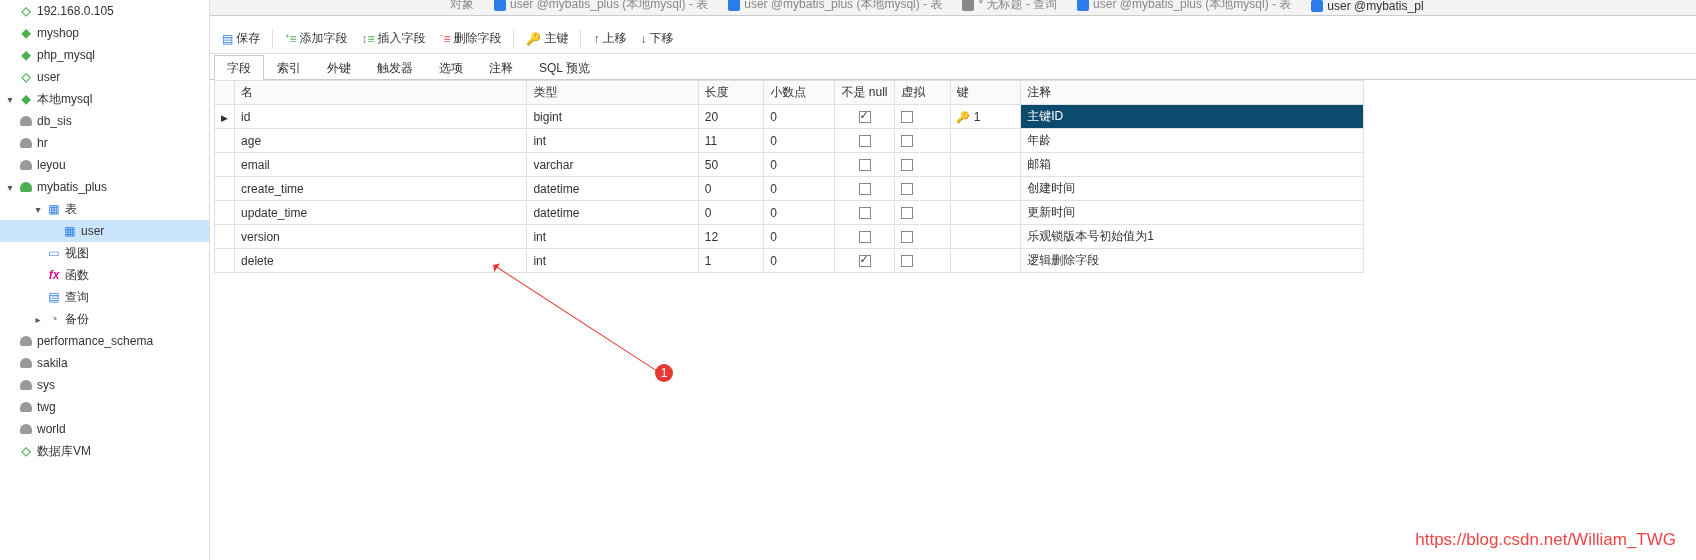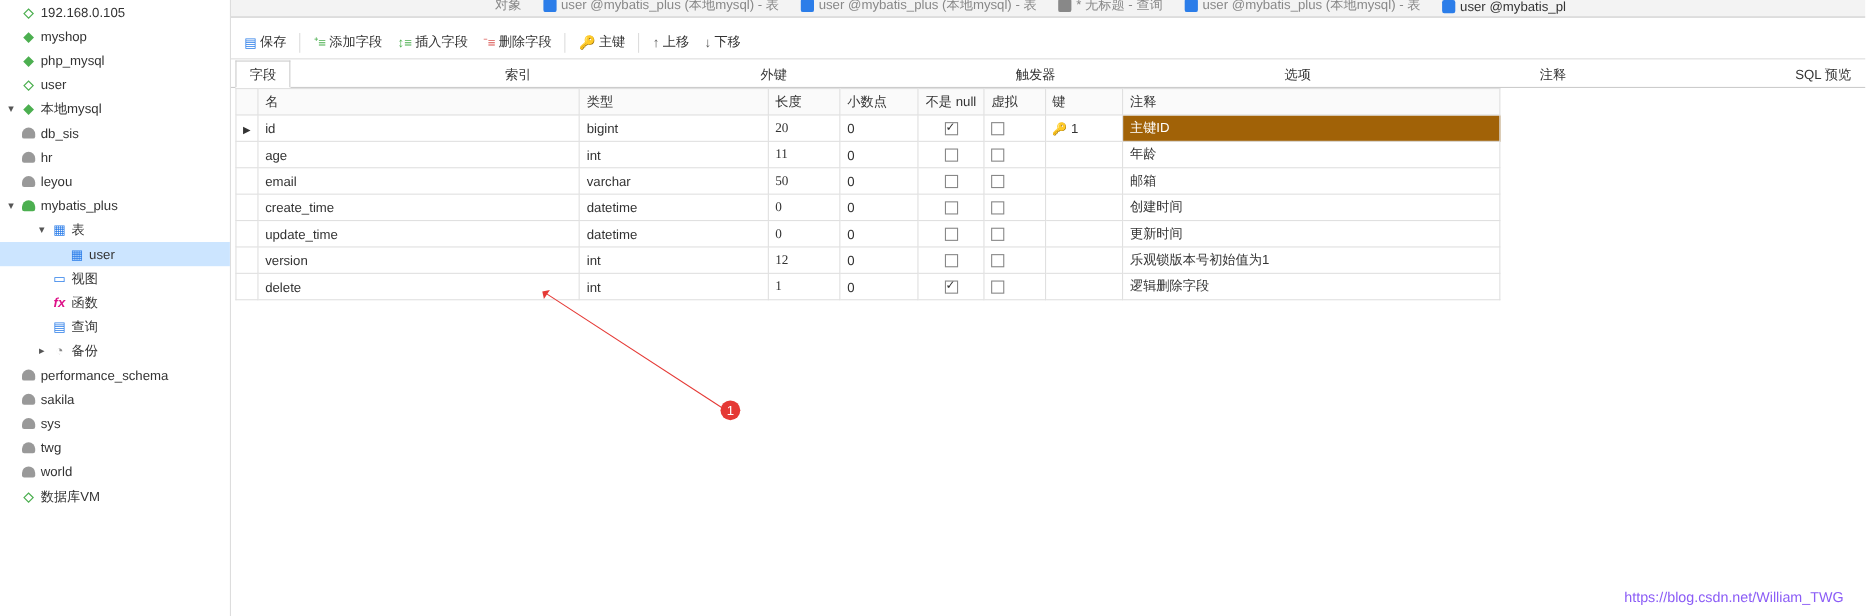--- a/index.html
+++ b/index.html
@@ -34,50 +34,50 @@
 .toolbar { display: flex; align-items: center; height: 30px; border-bottom: 1px solid #ddd; padding: 0 6px; gap: 2px; }
 .tbtn { display: flex; align-items: center; padding: 2px 6px; cursor: pointer; border-radius: 2px; gap: 3px; }
 .tsep { width: 1px; height: 18px; background: #ddd; margin: 0 4px; }
 .icon-save { color: #2b7de9; }
 .icon-add { color: #4caf50; }
 .icon-insert { color: #4caf50; }
 .icon-del { color: #d9534f; }
 .icon-key { color: #e6b800; }
 .icon-up, .icon-down { color: #555; }
 
-.subtabs { display: flex; border-bottom: 1px solid #ccc; height: 26px; padding-left: 4px; justify-content: space-between; }
+.subtabs { display: flex; border-bottom: 1px solid #ccc; height: 26px; padding-left: 4px; }
 .subtab { padding: 4px 12px; cursor: pointer; border: 1px solid transparent; border-bottom: none; position: relative; top: 1px; }
 .subtab.active { background: #fff; border-color: #ccc; border-bottom: 1px solid #fff; }
 
 
 .grid { flex: 1; overflow: auto; position: relative; }
 table.cols { border-collapse: collapse; width: 1150px; margin-left: 4px; }
 table.cols th, table.cols td { border: 1px solid #e0e0e0; padding: 3px 6px; text-align: left; height: 22px; font-weight: normal; }
 table.cols th { background: #fafafa; color: #333; }
 .col-name { width: 290px; }
 .col-type { width: 170px; }
-.col-len { width: 65px; font-family: Liberation Serif, serif; }
+.col-len { width: 65px; }
 .col-dec { width: 70px; }
 .col-null { width: 60px; text-align: center !important; }
 .col-virtual { width: 55px; text-align: left; }
 .col-key { width: 70px; }
 .col-comment { width: 340px; }
 .chk { width: 12px; height: 12px; border: 1px solid #888; display: inline-block; vertical-align: middle; position: relative; }
 .chk.checked::after { content: "✓"; position: absolute; top: -3px; left: 0; font-size: 11px; color: #333; }
 .row-indicator { width: 8px; text-align: center; }
 .key-icon { color: #e6b800; font-size: 11px; }
-td.sel-comment { background: #a16207; color: #fff; }
+td.sel-comment { background: #0c4a6e; color: #fff; }
 .row-arrow { color: #333; font-size: 9px; }
 
 
 .anno-dot { position: absolute; width: 18px; height: 18px; border-radius: 50%; background: #e53935; color: #fff; font-size: 10px; display: flex; align-items: center; justify-content: center; }
 .anno-line { position: absolute; border-top: 1px solid #e53935; transform-origin: left center; }
 .anno-arrow { position: absolute; width: 0; height: 0; border: 5px solid transparent; border-right-color: #e53935; }
 
-.watermark { position: absolute; bottom: 10px; right: 20px; color: #8b5cf6; font-size: 13px; }
+.watermark { position: absolute; bottom: 10px; right: 20px; color: #ef4444; font-size: 17px; }
 </style>
 </head>
 <body>
 
 <div class="container">
   <div class="sidebar" id="sidebar">
       <div class="tree-item indent-0">
         <span class="expander"></span>
         <span class="tree-icon conn-icon">◇</span>
         <span>192.168.0.105</span>

